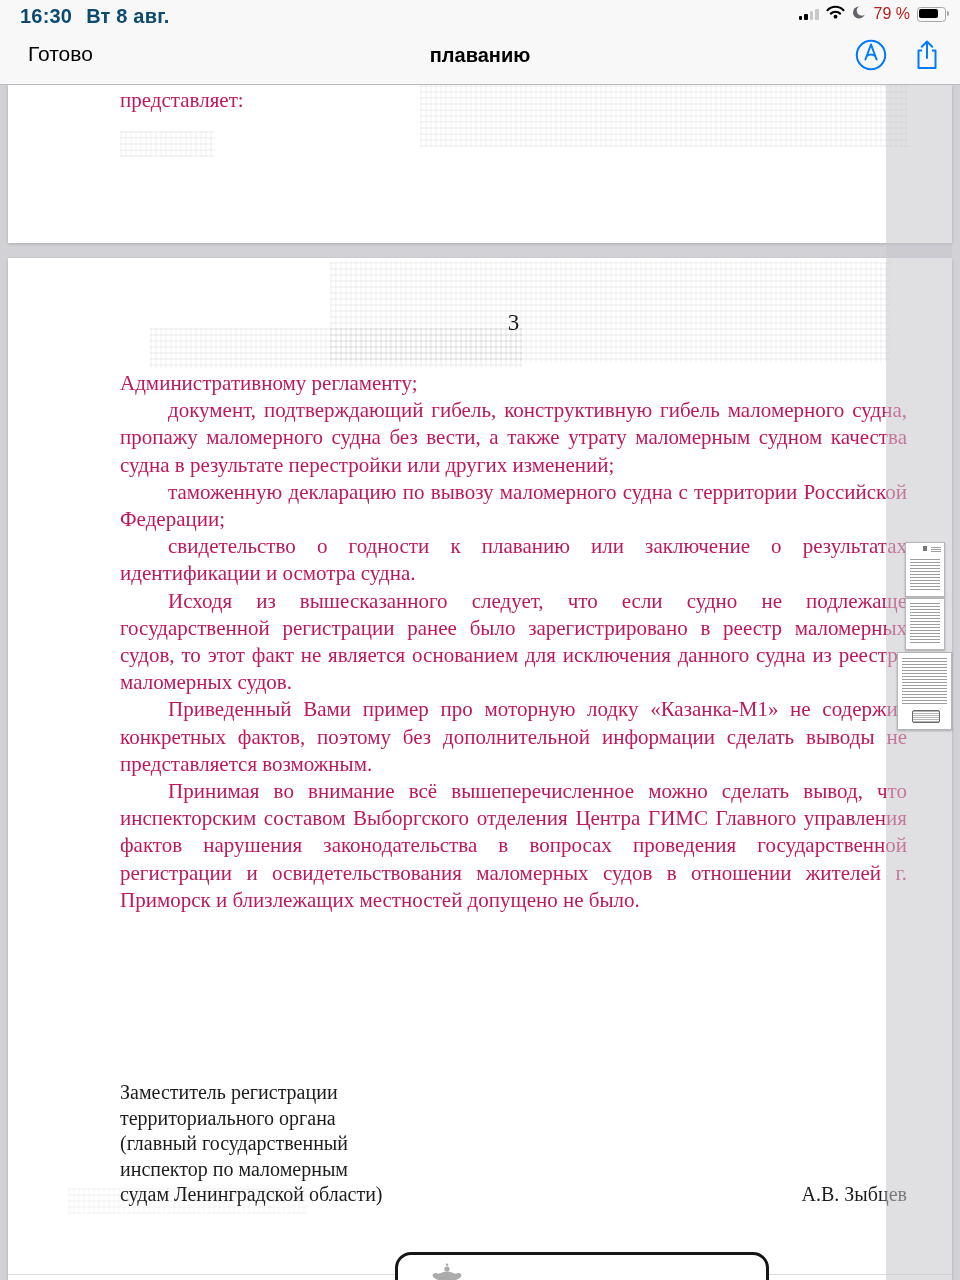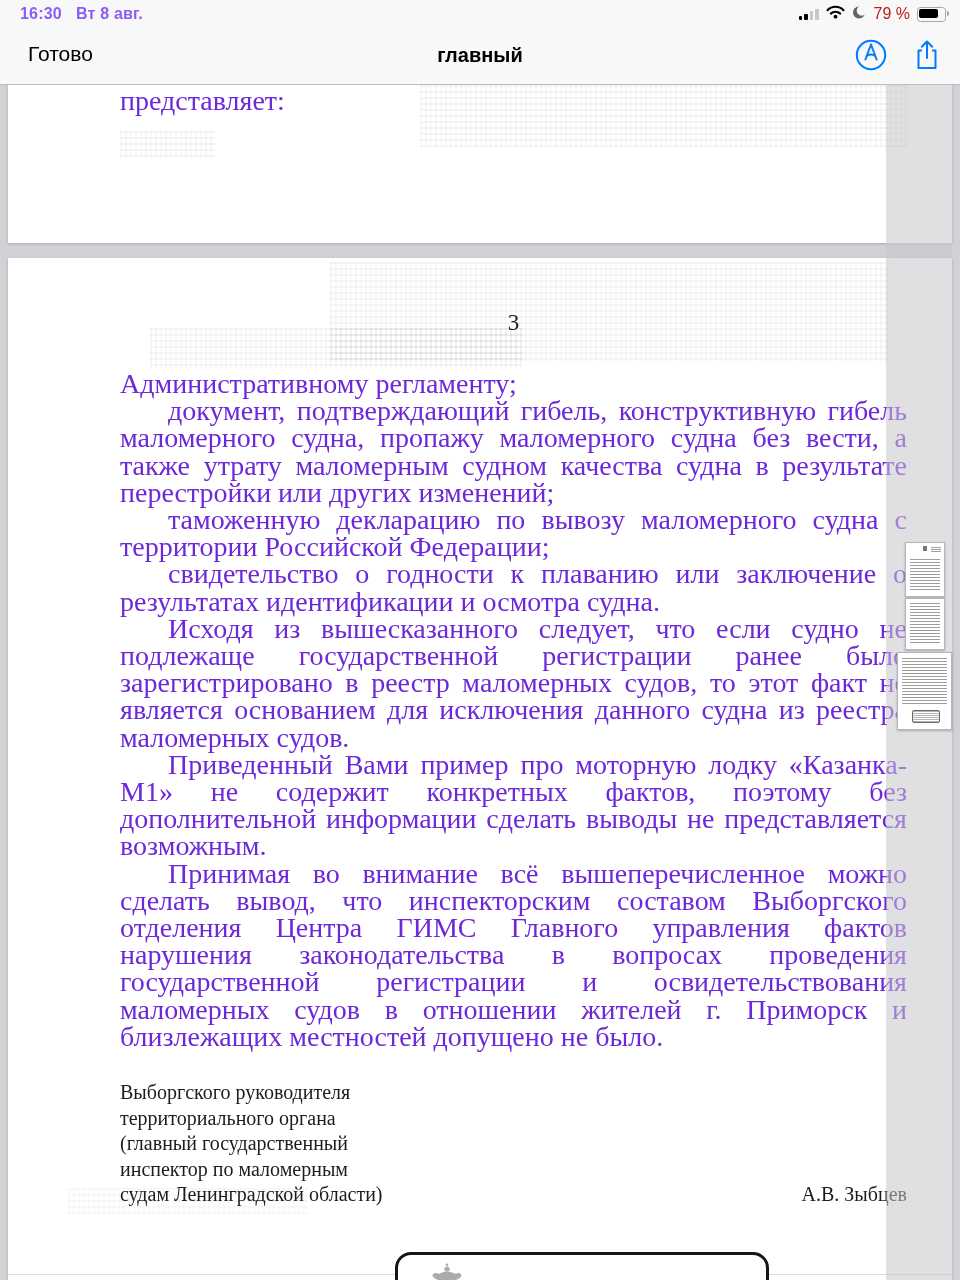--- a/index.html
+++ b/index.html
@@ -4,21 +4,21 @@
 <style>
   html,body{margin:0;padding:0;}
   body{width:960px;height:1280px;overflow:hidden;background:#d1d1d6;
        font-family:"Liberation Sans","DejaVu Sans",sans-serif;}
   .app{position:relative;width:960px;height:1280px;overflow:hidden;}
 
   
   .chrome{position:absolute;left:0;top:0;width:960px;height:84px;background:#f8f8f8;
           border-bottom:1px solid #bcbbc0;z-index:40;}
   .statusbar{position:absolute;left:0;top:0;width:960px;height:28px;}
-  .sb-left{position:absolute;left:20px;top:5px;font-size:16px;font-weight:600;color:#8b5cf6;letter-spacing:.2px;}
+  .sb-left{position:absolute;left:20px;top:5px;font-size:20px;font-weight:600;color:#0c4a6e;letter-spacing:.2px;}
   .sb-left .sb-date{font-weight:600;margin-left:14px;}
   .sb-right{position:absolute;right:14px;top:0;height:28px;display:flex;align-items:center;gap:7px;}
   .sig-bars{display:flex;align-items:flex-end;gap:2px;height:12px;}
   .sig-bars i{display:block;width:3.5px;border-radius:1px;}
   .b1{height:4px;background:#000;}.b2{height:6.5px;background:#000;}
   .b3{height:9px;background:#c7c7c9;}.b4{height:11.5px;background:#c7c7c9;}
   .pct{font-size:16px;font-weight:400;color:#b91c1c;}
   .battery{position:relative;width:27px;height:13px;border:1px solid #a8a8ab;border-radius:3.5px;}
   .battery .fill{position:absolute;left:1px;top:1px;height:9px;width:19px;background:#000;border-radius:2px;}
   .battery .tip{position:absolute;right:-4px;top:3.5px;width:2.5px;height:5px;background:#a8a8ab;border-radius:0 2px 2px 0;}
@@ -28,22 +28,22 @@
   .nav-title{position:absolute;left:0;top:16px;width:960px;text-align:center;font-size:20px;font-weight:700;color:#000;}
   .nav-icons{position:absolute;right:14px;top:10px;display:flex;gap:18px;}
   .nav-icons .icon-btn{width:38px;height:38px;display:flex;align-items:center;justify-content:center;cursor:pointer;}
 
   
   .doc-area{position:absolute;left:0;top:85px;width:960px;height:1195px;background:#d1d1d6;}
   .page-card{position:absolute;left:8px;width:944px;background:#fff;box-shadow:0 1px 3px rgba(0,0,0,.18);}
   .card-prev{top:0;height:158px;}
   .card-cur{top:173px;height:1022px;}
 
-  .doc-text{font-family:"Liberation Serif","DejaVu Serif",serif;color:#6d28d9;
-            font-size:28px;line-height:27.2px;}
+  .doc-text{font-family:"Liberation Serif","DejaVu Serif",serif;color:#be185d;
+            font-size:21px;line-height:27.2px;}
   .prev-text{position:absolute;left:112px;top:2px;width:787px;}
   .justify-all{text-align:justify;text-align-last:justify;}
 
   .pagenum{position:absolute;left:112px;top:52px;width:787px;text-align:center;
            font-family:"Liberation Serif","DejaVu Serif",serif;font-size:23px;color:#1c1c1c;}
   .bodytext{position:absolute;left:112px;top:112px;width:787px;}
   .para{margin:0;text-align:justify;}
   .para.indent{text-indent:48px;}
 
   .sigblock{position:absolute;left:112px;top:822px;width:787px;
@@ -117,21 +117,21 @@
         <span class="pct">79 %</span>
         <span class="battery">
             <span class="fill"></span>
             <span class="tip"></span>
           </span>
       </div>
     </div>
 
     <div class="navbar">
       <div class="done-btn">Готово</div>
-      <div class="nav-title">главный</div>
+      <div class="nav-title">плаванию</div>
       <div class="nav-icons">
         <div class="icon-btn">
           <span>
             <svg width="36" height="36" viewBox="0 0 36 36">
               <circle cx="18" cy="18" r="14.2" fill="none" stroke="#007aff" stroke-width="2"></circle>
               <path d="M18 7.5 L23.6 22.5 M18 7.5 L12.4 22.5 M13.6 19.2 Q18 15.8 22.4 19.2" fill="none" stroke="#007aff" stroke-width="2" stroke-linecap="round" stroke-linejoin="round"></path>
             </svg>
           </span>
         </div>
         <div class="icon-btn">
@@ -168,21 +168,21 @@
         <p class="para indent">документ, подтверждающий гибель, конструктивную гибель маломерного судна, пропажу маломерного судна без вести, а также утрату маломерным судном качества судна в результате перестройки или других изменений;</p>
         <p class="para indent">таможенную декларацию по вывозу маломерного судна с территории Российской Федерации;</p>
         <p class="para indent">свидетельство о годности к плаванию или заключение о результатах идентификации и осмотра судна.</p>
         <p class="para indent">Исходя из вышесказанного следует, что если судно не подлежаще государственной регистрации ранее было зарегистрировано в реестр маломерных судов, то этот факт не является основанием для исключения данного судна из реестра маломерных судов.</p>
         <p class="para indent">Приведенный Вами пример про моторную лодку «Казанка-М1» не содержит конкретных фактов, поэтому без дополнительной информации сделать выводы не представляется возможным.</p>
         <p class="para indent">Принимая во внимание всё вышеперечисленное можно сделать вывод, что инспекторским составом Выборгского отделения Центра ГИМС Главного управления фактов нарушения законодательства в вопросах проведения государственной регистрации и освидетельствования маломерных судов в отношении жителей г. Приморск и близлежащих местностей допущено не было.</p>
       </div>
 
       <div class="sigblock">
         <div>
-          <div>Выборгского руководителя</div>
+          <div>Заместитель регистрации</div>
           <div>территориального органа</div>
           <div>(главный государственный</div>
           <div>инспектор по маломерным</div>
           <div>судам Ленинградской области)</div>
         </div>
         <div>А.В. Зыбцев</div>
       </div>
 
       <div class="scanline"></div>
 

